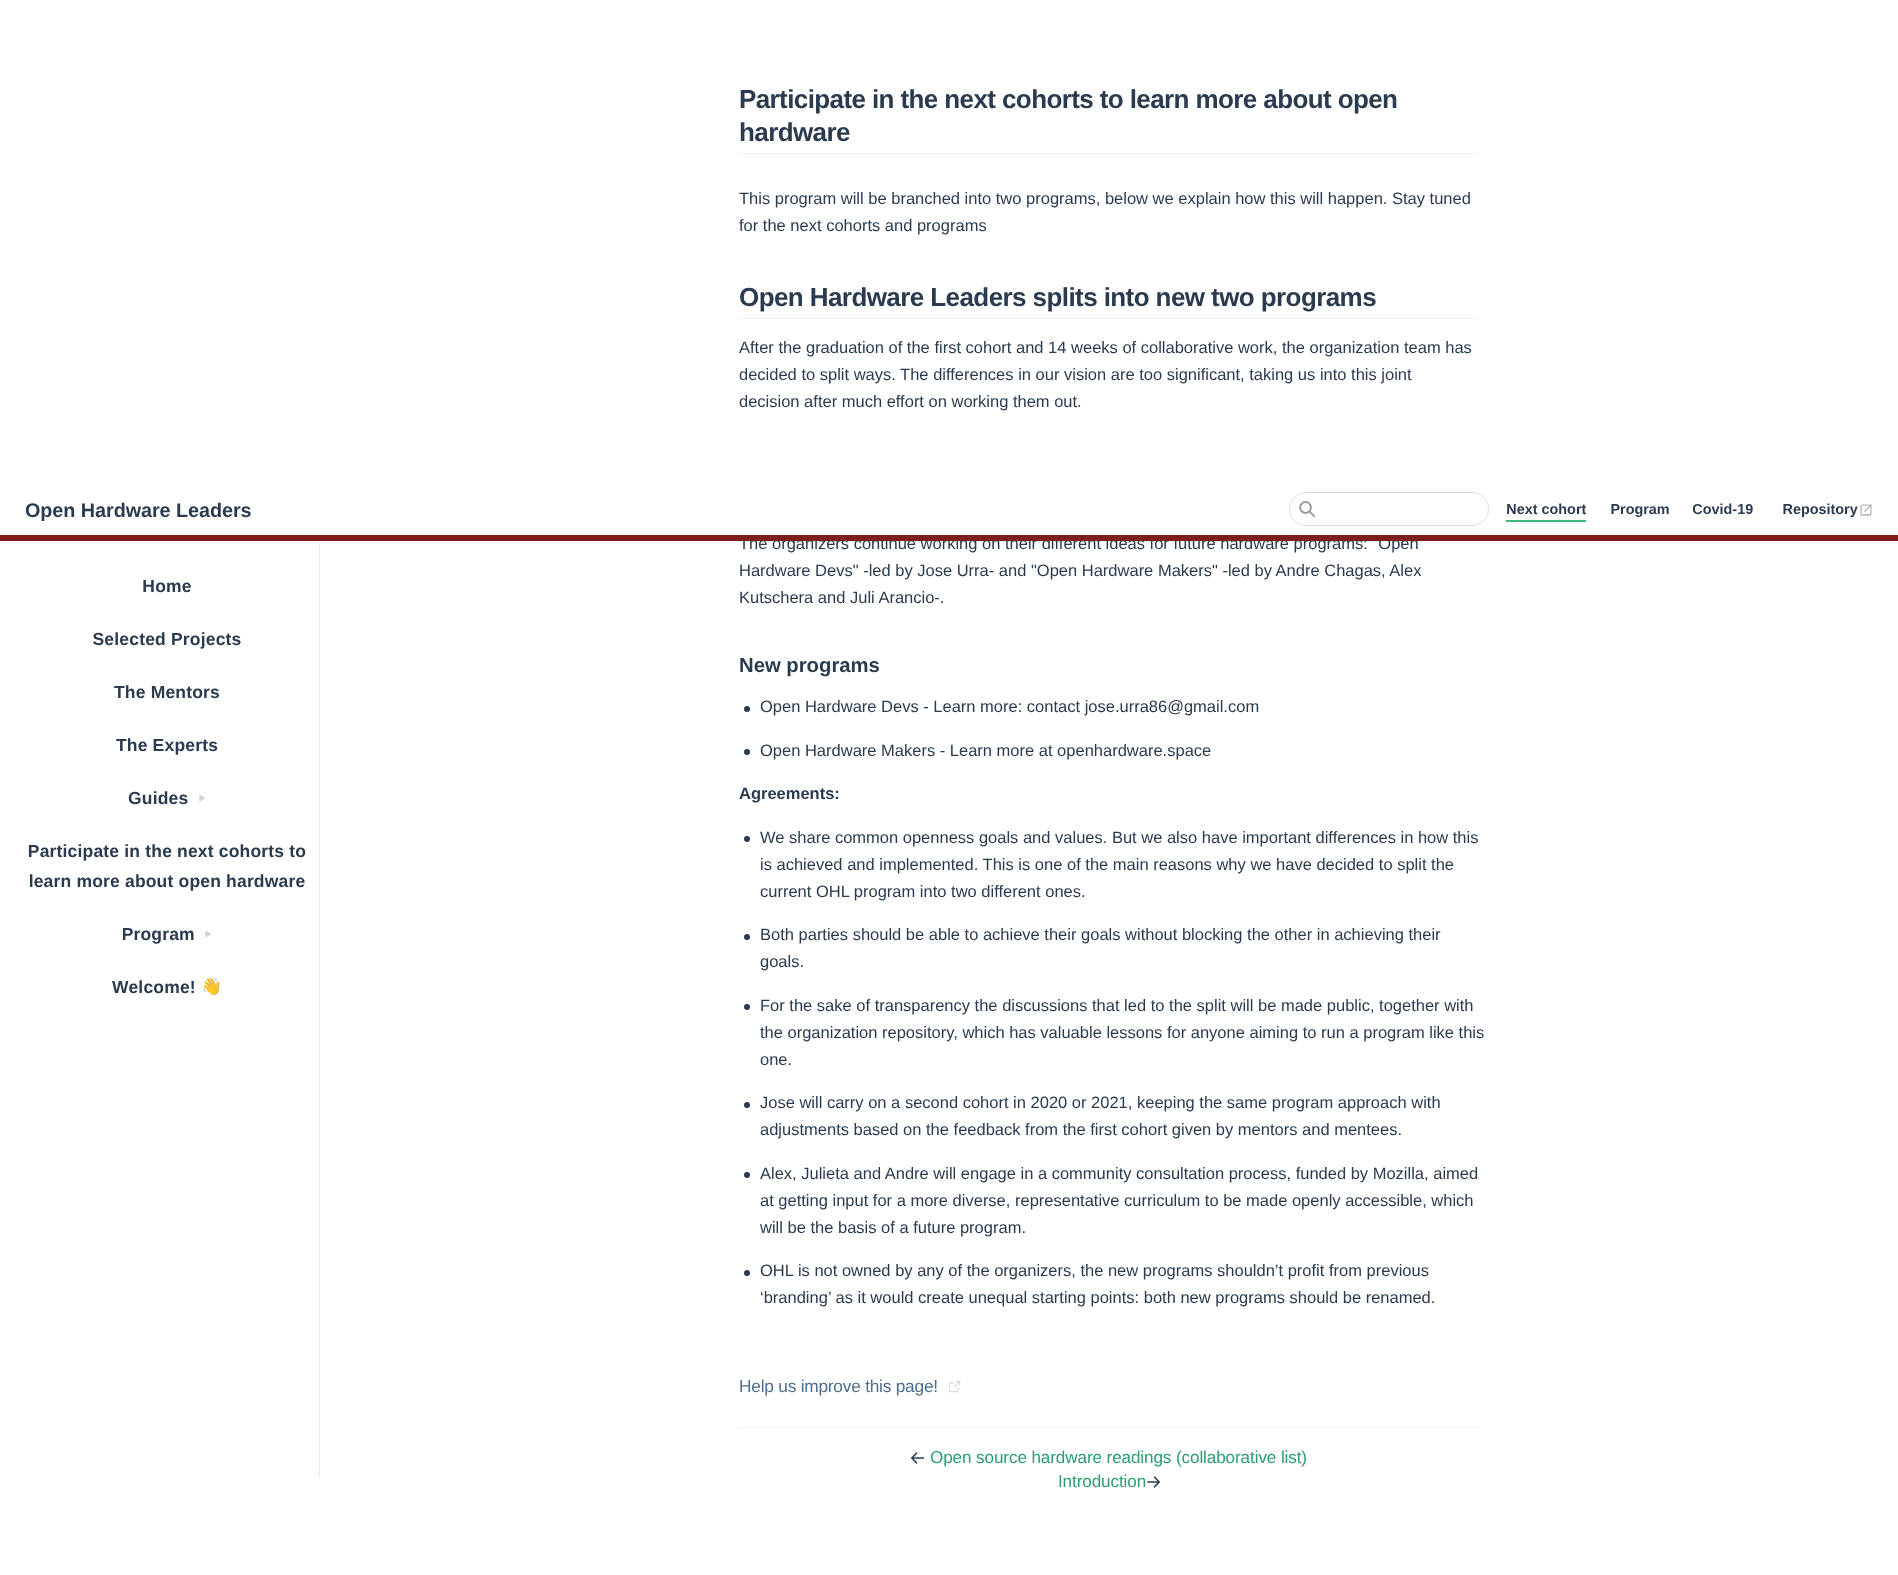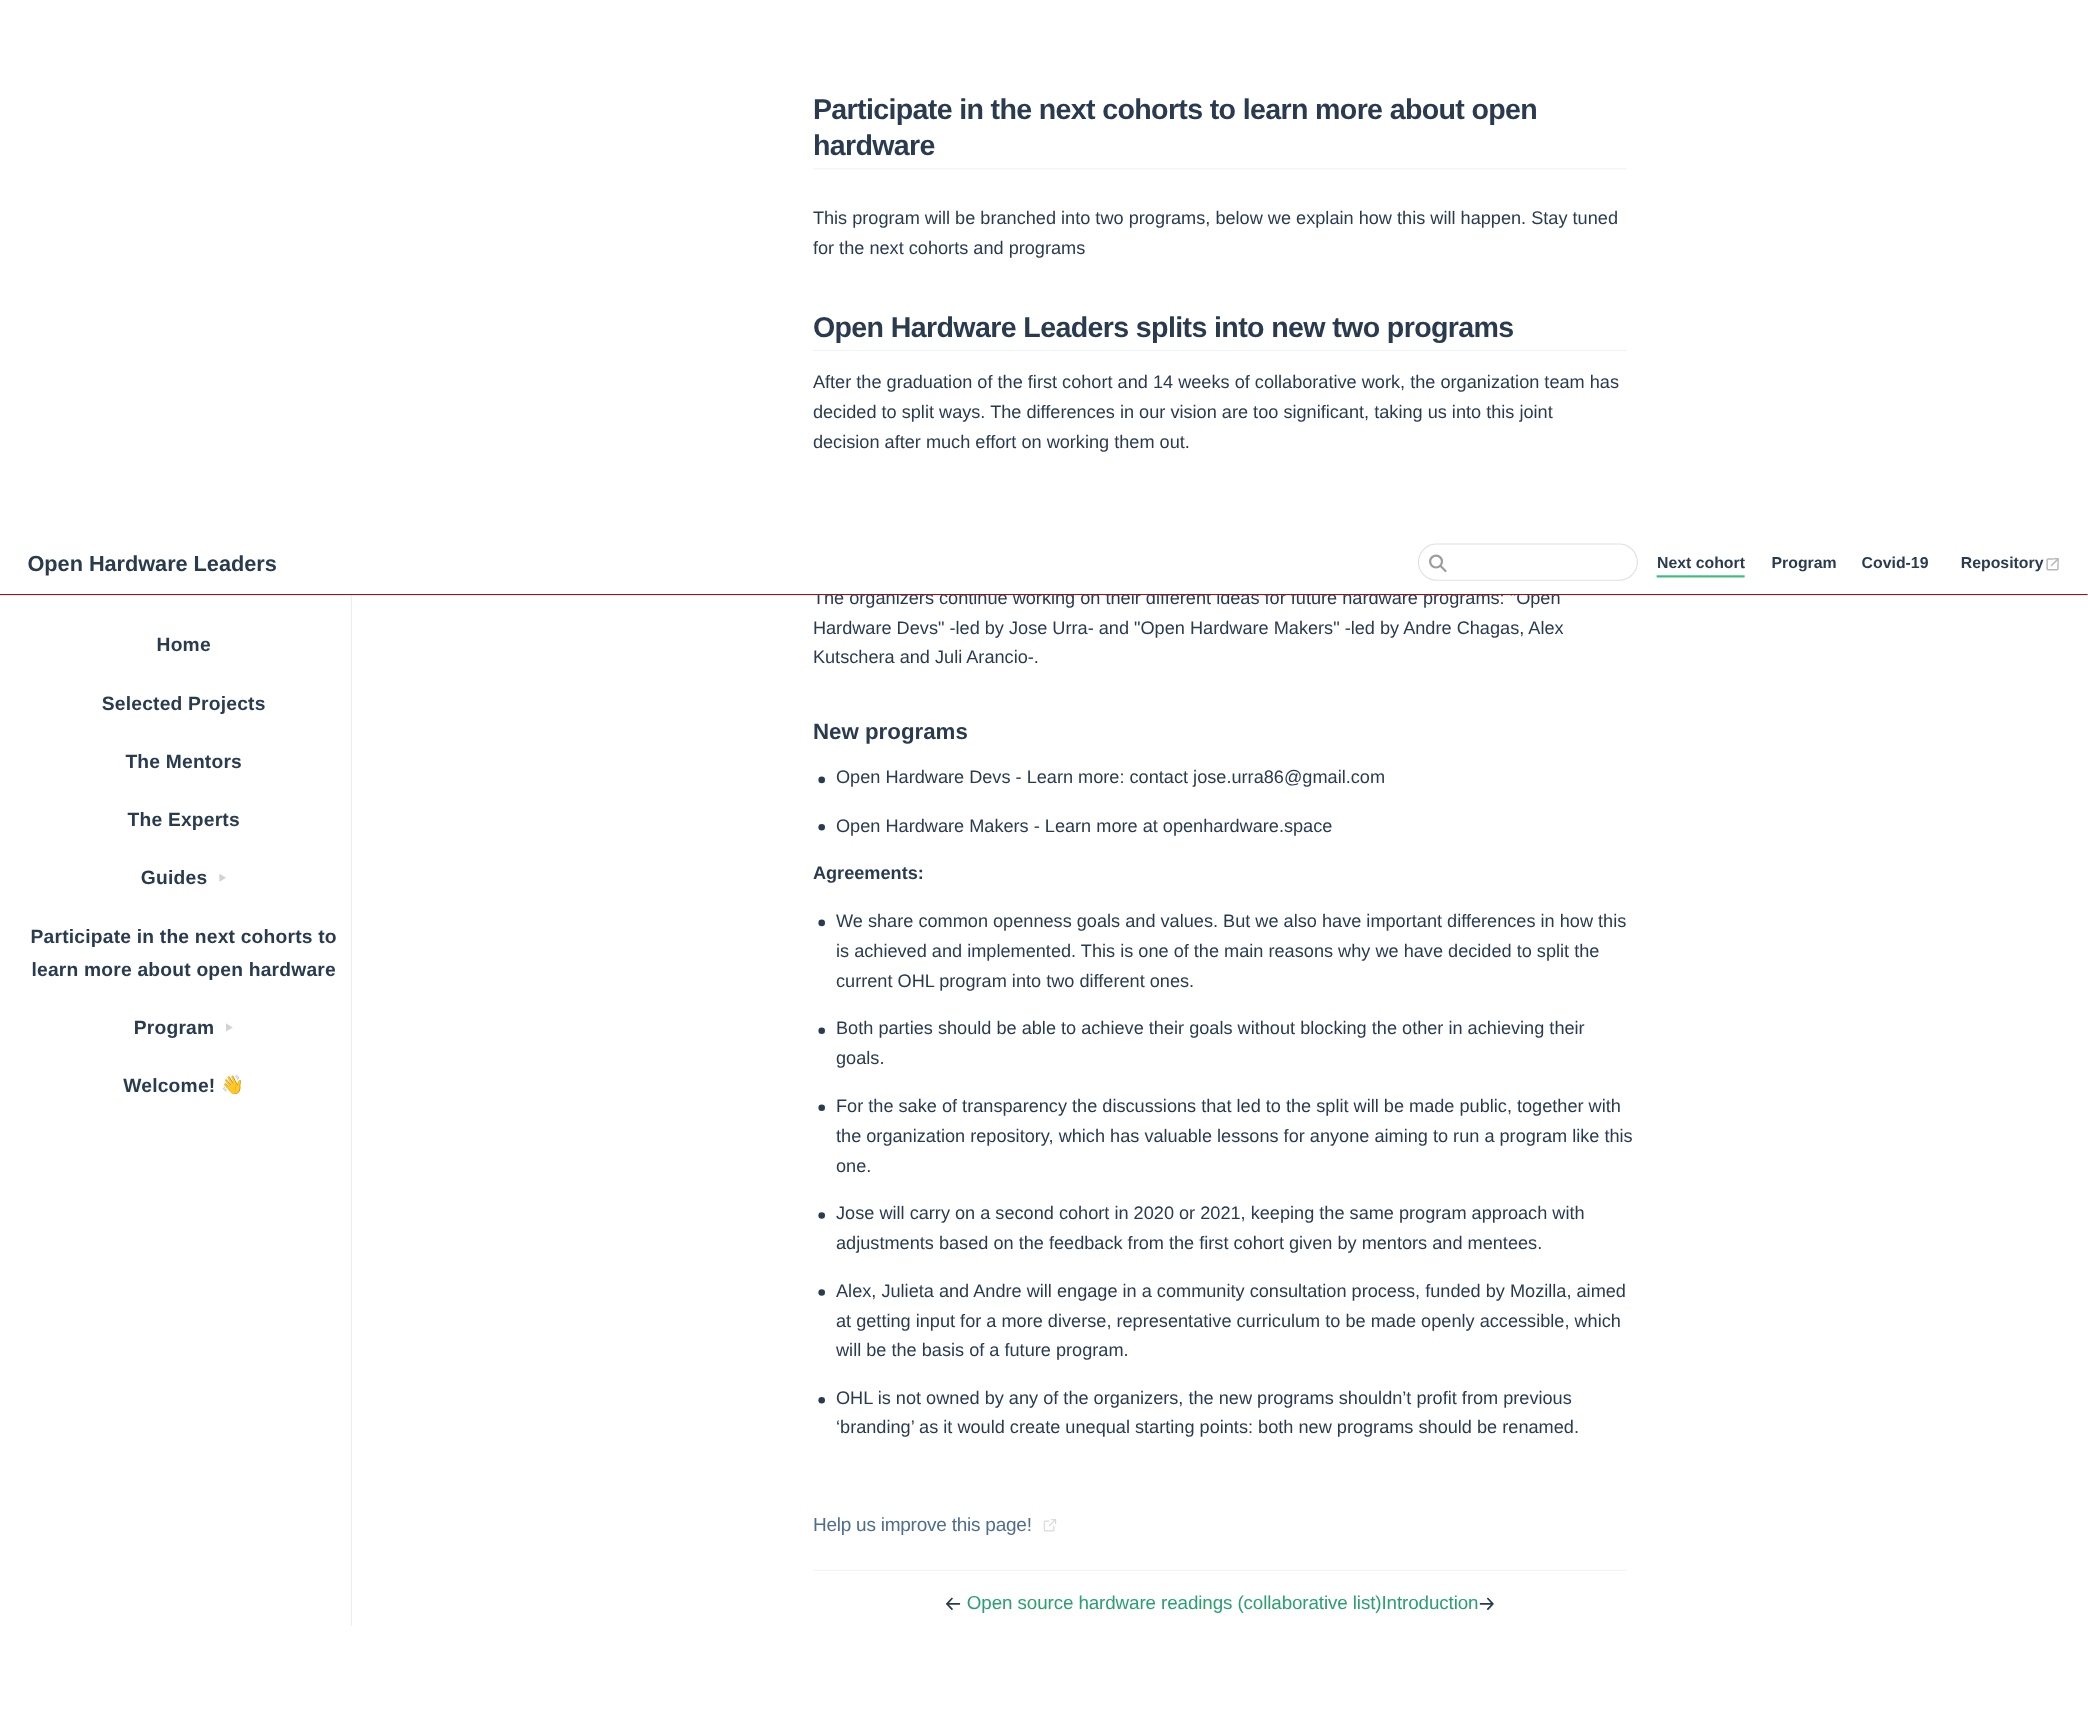--- a/index.html
+++ b/index.html
@@ -33,30 +33,30 @@
                       border-radius:50%;background:#2a3b50;}
   ul.new-list{margin-top:15px;}
   p.agreements{font-weight:700;font-size:16.5px;line-height:27px;margin:15.7px 0 0 0;}
   ul.agree-list{margin-top:17.4px;}
 
   .edit-row{margin-top:62px;display:flex;align-items:center;}
   .edit-link{font-size:17.3px;line-height:24px;color:#4e6e8e;text-decoration:none;font-weight:400;letter-spacing:-0.22px;}
   .edit-ext{margin-left:10px;display:inline-flex;}
 
   .pag-rule{height:1px;background:#f0f2f5;margin:29px -5px 0 0;}
-  .pagination{display:flex;justify-content:center;align-items:center;padding-top:18.2px;margin-right:-5px;}
+  .pagination{display:flex;justify-content:flex-start;align-items:center;padding-top:18.2px;margin-right:-5px;flex-direction:column;}
   .pag-link{font-size:17.1px;line-height:24px;letter-spacing:-0.1px;color:#2aa06e;text-decoration:none;white-space:nowrap;
             display:inline-flex;align-items:center;}
   .pag-arrow{display:inline-flex;align-items:center;}
   .pag-link.prev .pag-arrow{margin-right:6px;}
   .pag-link.next .pag-arrow{margin-left:1px;}
 
   
   .navbar{position:absolute;left:0;top:482.4px;width:1898px;height:58.6px;background:#fff;
-          border-bottom:1px solid #7f1d1d;display:flex;align-items:center;z-index:50;}
+          border-bottom:6px solid #7f1d1d;display:flex;align-items:center;z-index:50;}
   .nav-brand{margin-left:25px;font-size:19.8px;font-weight:700;color:#2a3b50;letter-spacing:-0.05px;
              text-decoration:none;line-height:1;position:relative;top:2.8px;}
   .nav-right{margin-left:auto;display:flex;align-items:center;padding-right:25.8px;}
   .searchbox{position:relative;width:200px;height:34px;border:1px solid #dcdfe6;border-radius:17px;background:#fff;}
   .searchbox .mag{position:absolute;left:8px;top:7.5px;width:18px;height:18px;}
   .search-input{position:absolute;left:34px;top:1px;height:30px;width:160px;border:0;outline:0;
                 background:transparent;font-size:15px;font-family:inherit;color:#2a3b50;}
   .nav-links{display:flex;align-items:center;margin-left:17.6px;position:relative;top:1.3px;}
   .nav-link{margin-left:24.2px;font-size:14.4px;font-weight:700;color:#2a3b50;text-decoration:none;
             position:relative;white-space:nowrap;letter-spacing:0;display:inline-flex;align-items:center;}

